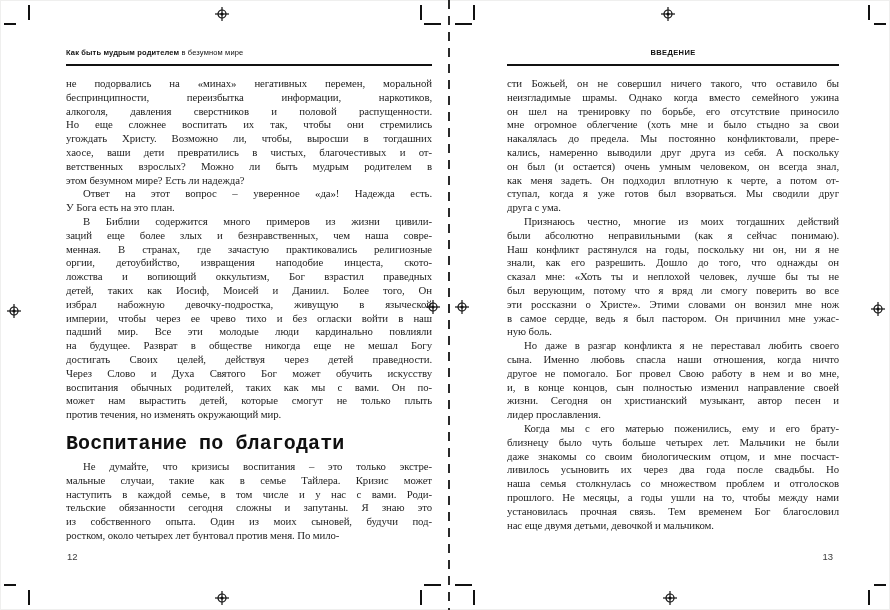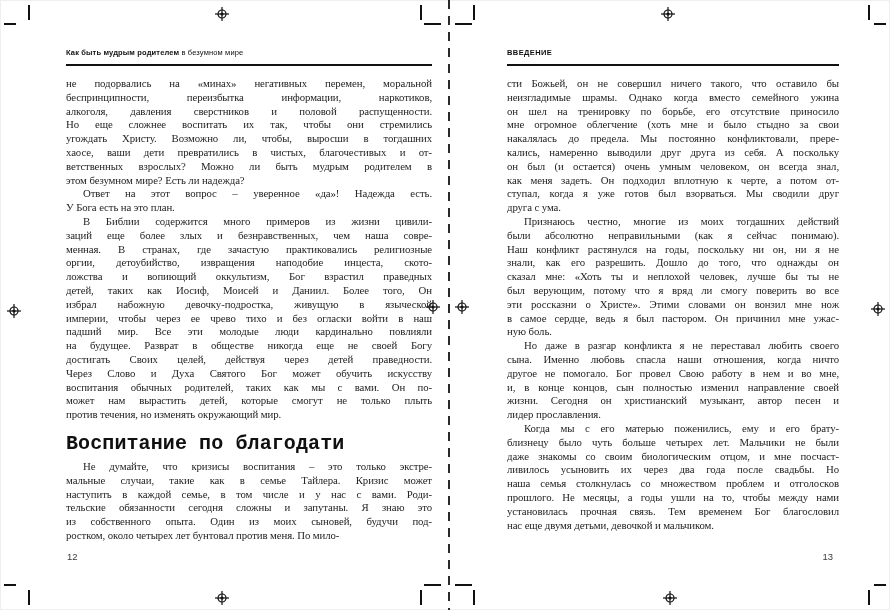--- a/index.html
+++ b/index.html
@@ -25,21 +25,21 @@
   .regmark svg{display:block;}
 
   
   .run-head-left{
     position:absolute;left:66px;top:48px;width:366px;
     font-family:"Liberation Sans",sans-serif;font-size:7.5px;color:#111;
     letter-spacing:.15px;white-space:nowrap;
   }
   .run-head-left .rh-bold{font-weight:bold;}
   .run-head-right{
-    position:absolute;left:507px;top:48px;width:332px;text-align:left;
+    position:absolute;left:507px;top:48px;width:332px;text-align:center;
     font-family:"Liberation Sans",sans-serif;font-size:7.5px;font-weight:bold;
     letter-spacing:.4px;color:#111;
   }
   .head-rule{position:absolute;top:64px;height:1.5px;background:#111;}
   .head-rule.left{left:66px;width:366px;}
   .head-rule.right{left:507px;width:332px;}
 
   
   .col{position:absolute;top:77px;color:#242424;}
   .col-left{left:66px;width:366px;}
@@ -174,21 +174,21 @@
       <div class="para indent">
         <div class="line">В Библии содержится много примеров из жизни цивили-</div>
         <div class="line">заций еще более злых и безнравственных, чем наша совре-</div>
         <div class="line">менная. В странах, где зачастую практиковались религиозные</div>
         <div class="line">оргии, детоубийство, извращения наподобие инцеста, ското-</div>
         <div class="line">ложства и вопиющий оккультизм, Бог взрастил праведных</div>
         <div class="line">детей, таких как Иосиф, Моисей и Даниил. Более того, Он</div>
         <div class="line">избрал набожную девочку-подростка, живущую в языческой</div>
         <div class="line">империи, чтобы через ее чрево тихо и без огласки войти в наш</div>
         <div class="line">падший мир. Все эти молодые люди кардинально повлияли</div>
-        <div class="line">на будущее. Разврат в обществе никогда еще не своей Богу</div>
+        <div class="line">на будущее. Разврат в обществе никогда еще не мешал Богу</div>
         <div class="line">достигать Своих целей, действуя через детей праведности.</div>
         <div class="line">Через Слово и Духа Святого Бог может обучить искусству</div>
         <div class="line">воспитания обычных родителей, таких как мы с вами. Он по-</div>
         <div class="line">может нам вырастить детей, которые смогут не только плыть</div>
         <div class="line last">против течения, но изменять окружающий мир.</div>
       </div>
       <div class="section-heading">Воспитание по благодати</div>
       <div class="para indent">
         <div class="line">Не думайте, что кризисы воспитания – это только экстре-</div>
         <div class="line">мальные случаи, такие как в семье Тайлера. Кризис может</div>

